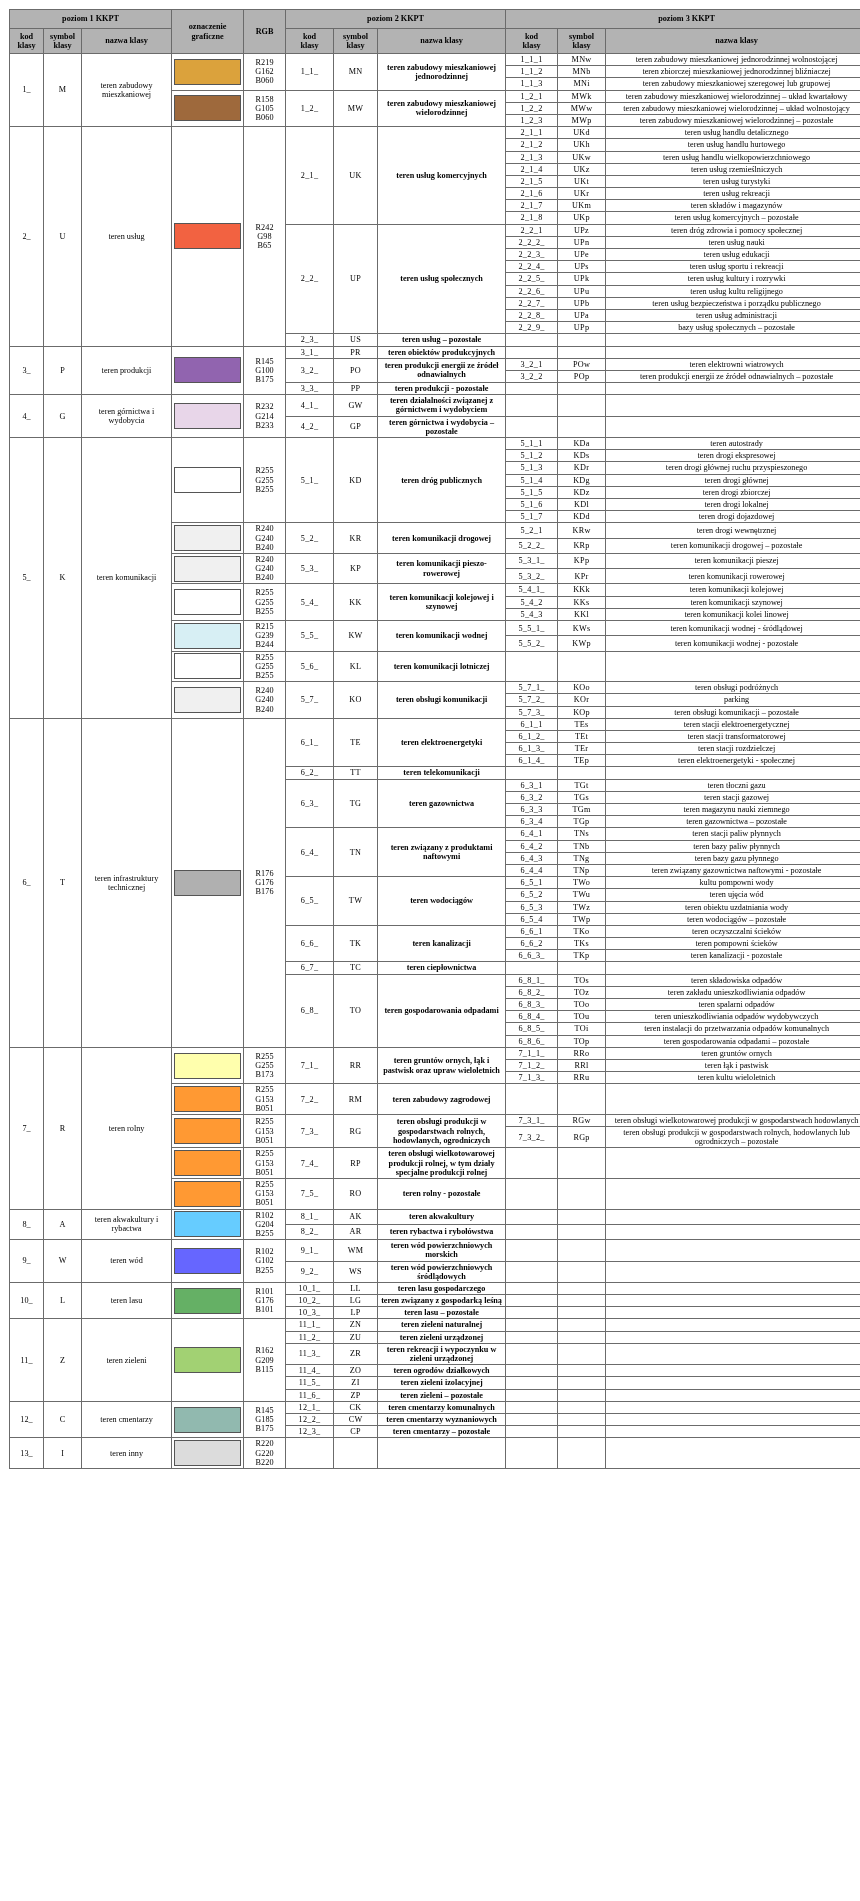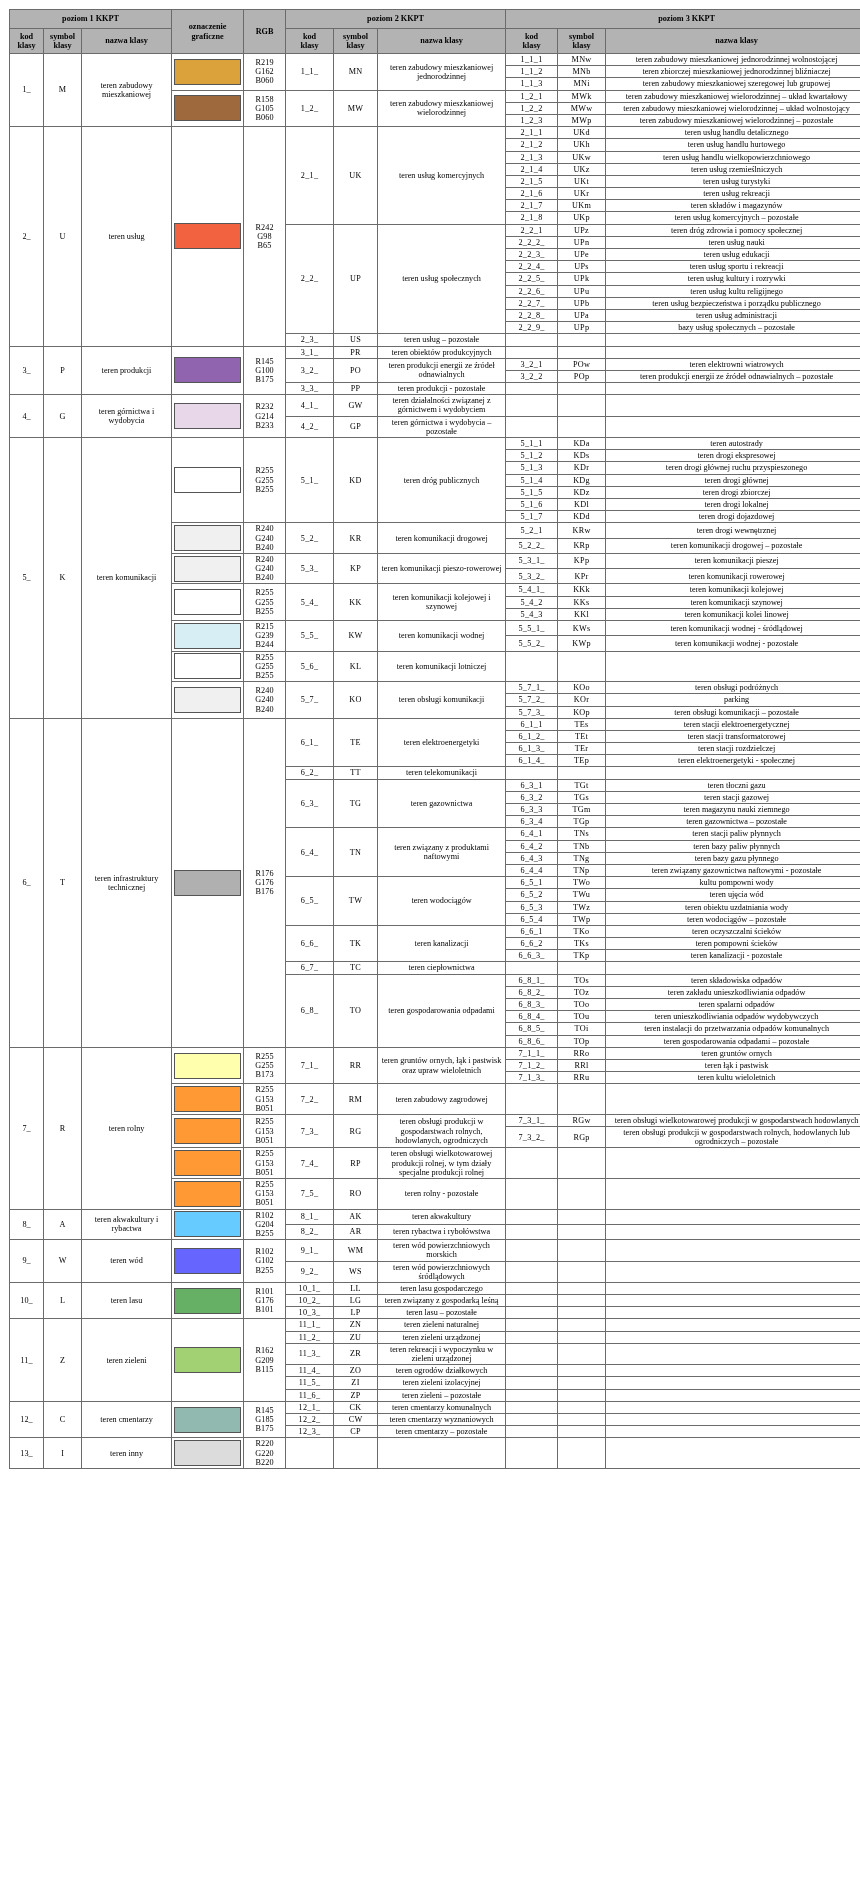--- a/index.html
+++ b/index.html
@@ -36,21 +36,21 @@
   .swatch-cell{padding:2px 3px;}
   .sw{
     display:block;
     width:100%;
     height:26px;
     border:1px solid #555;
     box-sizing:border-box;
   }
   .rgb{font-size:8px;line-height:1.25;letter-spacing:0.1px;}
   .code{font-size:8.2px;letter-spacing:0.3px;}
-  .nazwa{font-size:8.2px;}
+  .nazwa{font-size:8.2px;font-weight:bold;}
   .l3name{font-size:8.1px;}
   .thick-top > td, .thick-top > th{border-top:2px solid #6b6b6b;}
   .rgbline{display:block;}
 </style>
 </head>
 <body>
 
 <table class="kkpt">
   <colgroup>
     <col style="width:34px">

